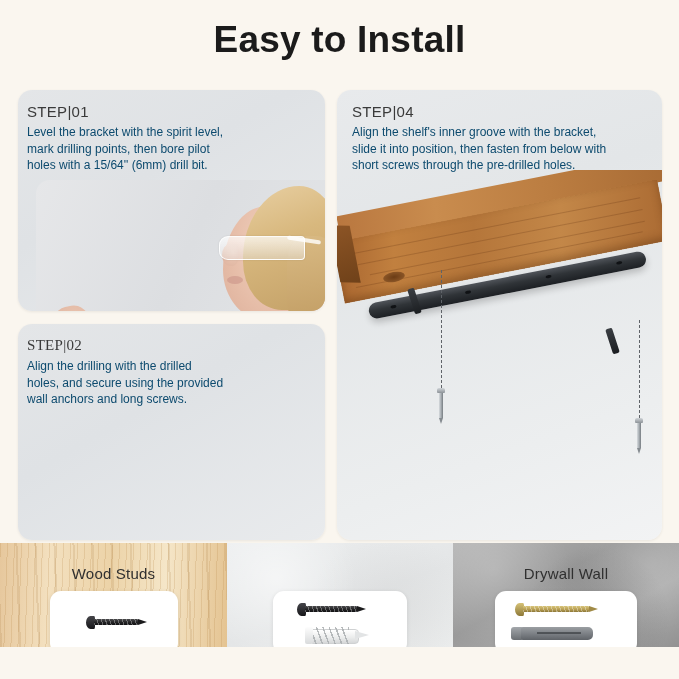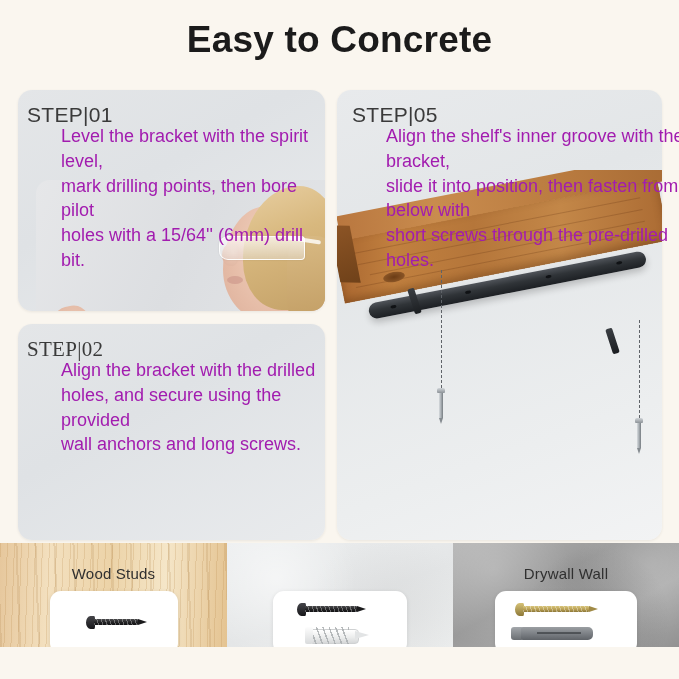--- a/index.html
+++ b/index.html
@@ -37,32 +37,31 @@
     background: linear-gradient(150deg, #e4e6e8 0%, #dfe2e5 40%, #e9ebed 100%);
     box-shadow: 0 1px 3px rgba(0,0,0,0.07);
   }
   #card-step-01 { left: 18px;  top: 90px;  width: 307px; height: 221px; }
   #card-step-02 { left: 18px;  top: 324px; width: 307px; height: 216px; }
   #card-step-03 { left: 337px; top: 90px;  width: 325px; height: 450px;
                   background: linear-gradient(160deg,#e8eaec 0%, #e3e6e8 30%, #eceeef 75%, #f2f3f4 100%); }
 
   .step-head {
     position: absolute;
-    font-size: 21px;
+    font-size: 15px;
     color: #3a3a3a;
     letter-spacing: 0.3px;
     white-space: nowrap;
   }
   .step-body {
     position: absolute;
-    font-size: 18px;
+    font-size: 12px;
     line-height: 1.38;
-    color: #a21caf;
+    color: #0c4a6e;
     white-space: pre-line;
-    margin-left: 34px;
   }
 
   #head-01 { left: 27px; top: 103px; }
   #body-01 { left: 27px; top: 124px; width: 270px; }
   #head-02 { left: 27px; top: 337px; font-family: Liberation Serif, serif; }
   #body-02 { left: 27px; top: 358px; width: 270px; }
   #head-03 { left: 352px; top: 103px; }
   #body-03 { left: 352px; top: 124px; width: 305px; }
 
   
@@ -387,21 +386,21 @@
   }
   #anchor-concrete .slot {
     position: absolute; left: 26px; top: 4.5px;
     width: 44px; height: 2px;
     background: rgba(40,44,48,0.55);
   }
 </style>
 </head>
 <body>
 
-<div id="page-title">Easy to Concrete</div>
+<div id="page-title">Easy to Install</div>
 
 <div class="step-card" id="card-step-01">
   <div id="photo-01">
     <div class="wallbg"></div>
 
     <div id="woman">
       <div class="neckshoulder"></div>
 
       <div class="face"></div>
       <div class="nose"></div>
@@ -419,21 +418,21 @@
 </div>
 <div class="step-head" id="head-01">STEP|01</div>
 <div class="step-body" id="body-01">Level the bracket with the spirit level,
 mark drilling points, then bore pilot
 holes with a 15/64'' (6mm) drill bit.</div>
 
 <div class="step-card" id="card-step-02">
   
 </div>
 <div class="step-head" id="head-02">STEP|02</div>
-<div class="step-body" id="body-02">Align the bracket with the drilled
+<div class="step-body" id="body-02">Align the drilling with the drilled
 holes, and secure using the provided
 wall anchors and long screws.</div>
 
 <div class="step-card" id="card-step-03"></div>
 <div id="illus-03">
   <div id="shelf-top"></div>
   <div id="shelf-face">
     <div class="grain" style="left:10px; top:14px; width:300px;"></div>
     <div class="grain" style="left:20px; top:26px; width:290px;"></div>
     <div class="grain" style="left:30px; top:38px; width:280px;"></div>
@@ -449,21 +448,21 @@
     <div class="bhole bh4"></div>
   </div>
   <div class="riser" id="riser-l"></div>
   <div class="riser" id="riser-r"></div>
 
   <div class="dashline" id="dash-l"></div>
   <div class="dashline" id="dash-r"></div>
   <div class="screw3" id="screw3-l"></div>
   <div class="screw3" id="screw3-r"></div>
 </div>
-<div class="step-head" id="head-03">STEP|05</div>
+<div class="step-head" id="head-03">STEP|04</div>
 <div class="step-body" id="body-03">Align the shelf's inner groove with the bracket,
 slide it into position, then fasten from below with
 short screws through the pre-drilled holes.</div>
 
 <div id="materials">
 
   <div class="mat-panel" id="panel-wood">
     <div class="tex"></div>
     <div class="mat-label">Wood Studs</div>
     <div class="mat-card">

